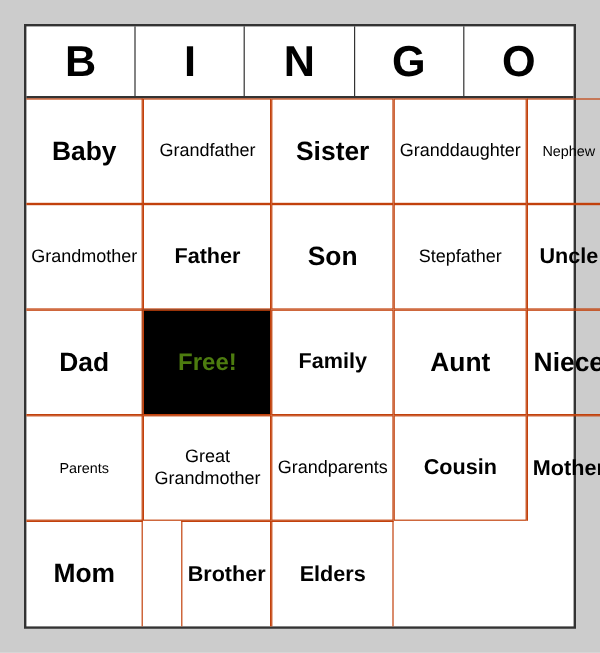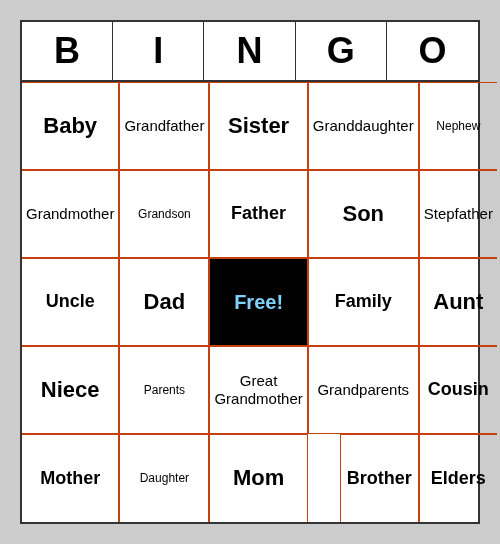--- a/index.html
+++ b/index.html
@@ -63,21 +63,21 @@
       font-weight: bold;
     }
     .cell-small {
       font-size: 12px;
     }
     .cell-xsmall {
       font-size: 15px;
     }
     .cell-free {
       background: #000;
-      color: #7dd3fc;
+      color: #4d7c0f;
       font-size: 20px;
       font-weight: bold;
     }
   </style>
 </head>
 <body>
 
 <div class="bingo-card">
   <div class="bingo-header">
   <div class="bingo-header-cell">B</div>
@@ -97,23 +97,20 @@
         <span class="cell-text cell-large">Sister</span>
       </div>
       <div class="bingo-cell">
         <span class="cell-text cell-xsmall">Granddaughter</span>
       </div>
       <div class="bingo-cell">
         <span class="cell-text cell-small">Nephew</span>
       </div>
       <div class="bingo-cell">
         <span class="cell-text cell-xsmall">Grandmother</span>
-      </div>
-      <div class="bingo-cell">
-        <span class="cell-text cell-small">Grandson</span>
       </div>
       <div class="bingo-cell">
         <span class="cell-text cell-medium">Father</span>
       </div>
       <div class="bingo-cell">
         <span class="cell-text cell-large">Son</span>
       </div>
       <div class="bingo-cell">
         <span class="cell-text cell-xsmall">Stepfather</span>
       </div>
@@ -142,23 +139,20 @@
       <div class="bingo-cell">
         <span class="cell-text cell-xsmall">Grandparents</span>
       </div>
       <div class="bingo-cell">
         <span class="cell-text cell-medium">Cousin</span>
       </div>
       <div class="bingo-cell" style="border-bottom: none;">
         <span class="cell-text cell-medium">Mother</span>
       </div>
       <div class="bingo-cell" style="border-bottom: none;">
-        <span class="cell-text cell-small">Daughter</span>
-      </div>
-      <div class="bingo-cell" style="border-bottom: none;">
         <span class="cell-text cell-large">Mom</span>
       </div>
       <div class="bingo-cell" style="border-bottom: none; margin-left: 32px;">
         <span class="cell-text cell-medium">Brother</span>
       </div>
       <div class="bingo-cell" style="border-bottom: none;">
         <span class="cell-text cell-medium">Elders</span>
       </div>
     </div>
 </div>

